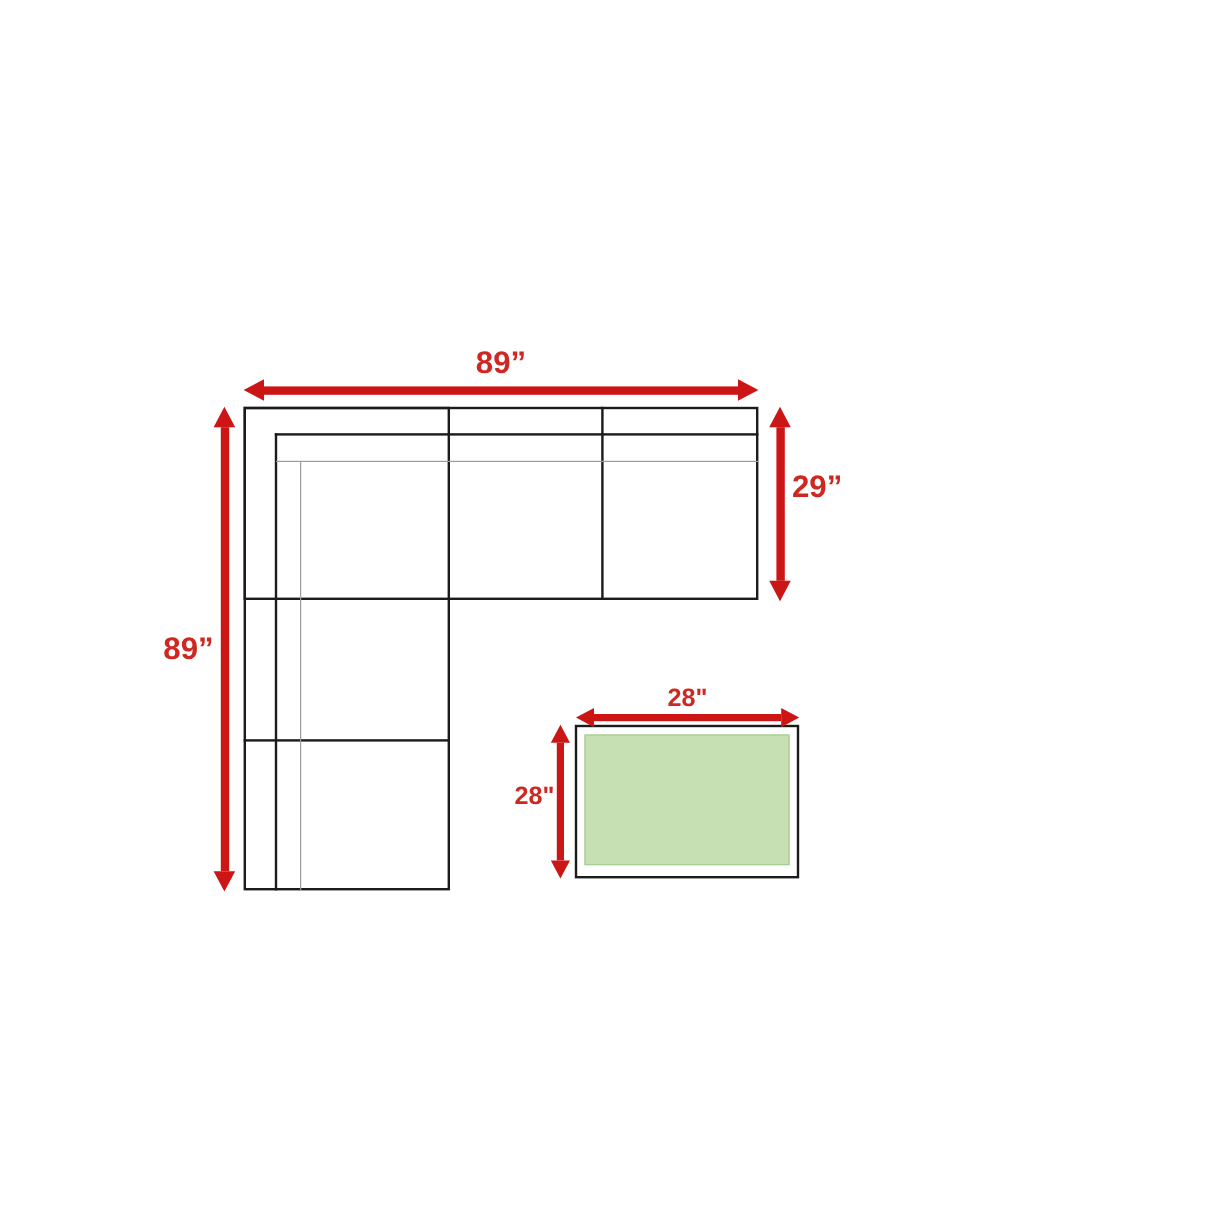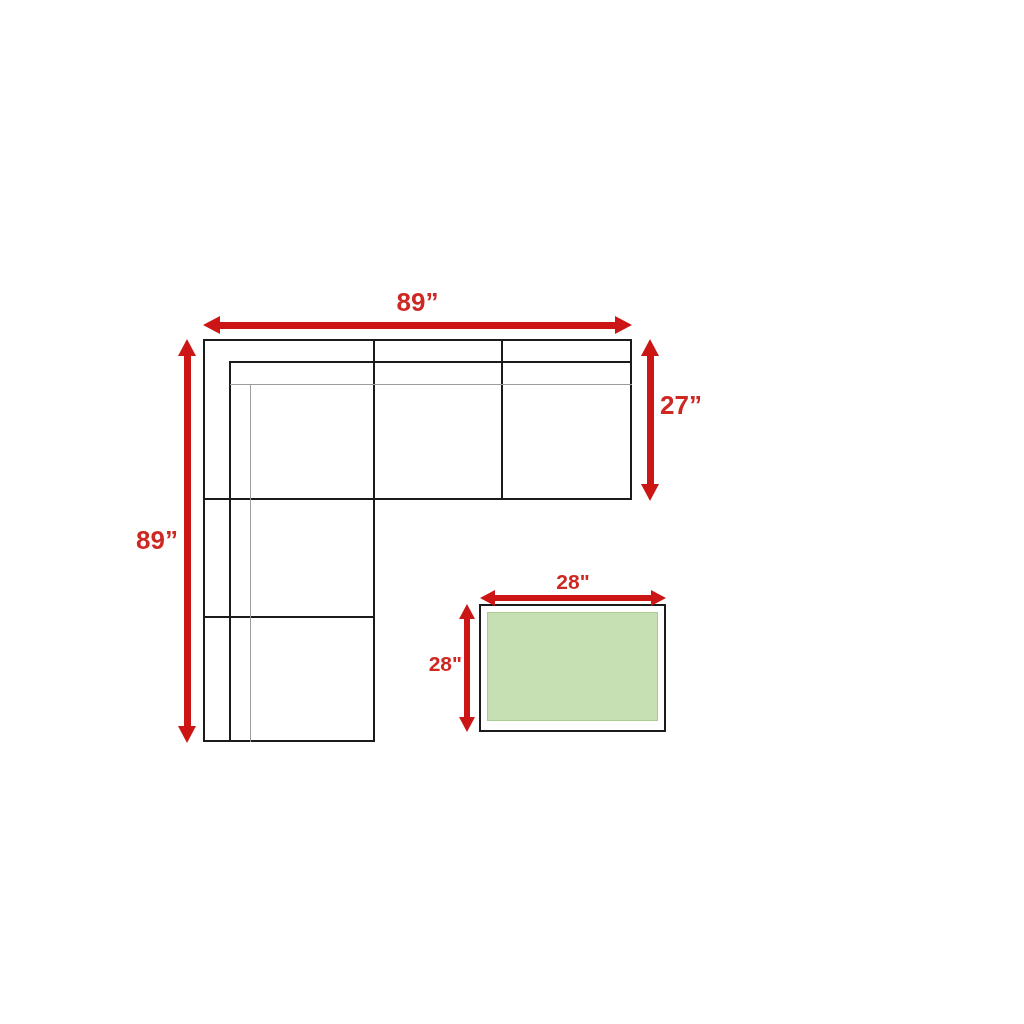--- a/index.html
+++ b/index.html
@@ -105,21 +105,21 @@
     <span class="ah ah-down"></span>
   </div>
   <div class="arrow arrow-v" style="left:641px;top:339px;width:18px;height:162px;">
     <span class="ah ah-up"></span>
     <span class="shaft"></span>
     <span class="ah ah-down"></span>
   </div>
 
   <div class="dim-label center" style="left:203px;top:289px;width:429px;">89”</div>
   <div class="dim-label right" style="left:120px;top:527px;width:58px;">89”</div>
-  <div class="dim-label" style="left:660px;top:392px;">27”</div>
+  <div class="dim-label" style="left:660px;top:392px;">29”</div>
 
   <div class="table-outer" style="left:479px;top:604px;width:187px;height:128px;"></div>
   <div class="table-fill" style="left:487px;top:612px;width:171px;height:109px;"></div>
 
   <div class="arrow arrow-h small" style="left:480px;top:590px;width:186px;height:16px;">
     <span class="ah ah-left"></span>
     <span class="shaft"></span>
     <span class="ah ah-right"></span>
   </div>
   <div class="arrow arrow-v small" style="left:459px;top:604px;width:16px;height:128px;">

